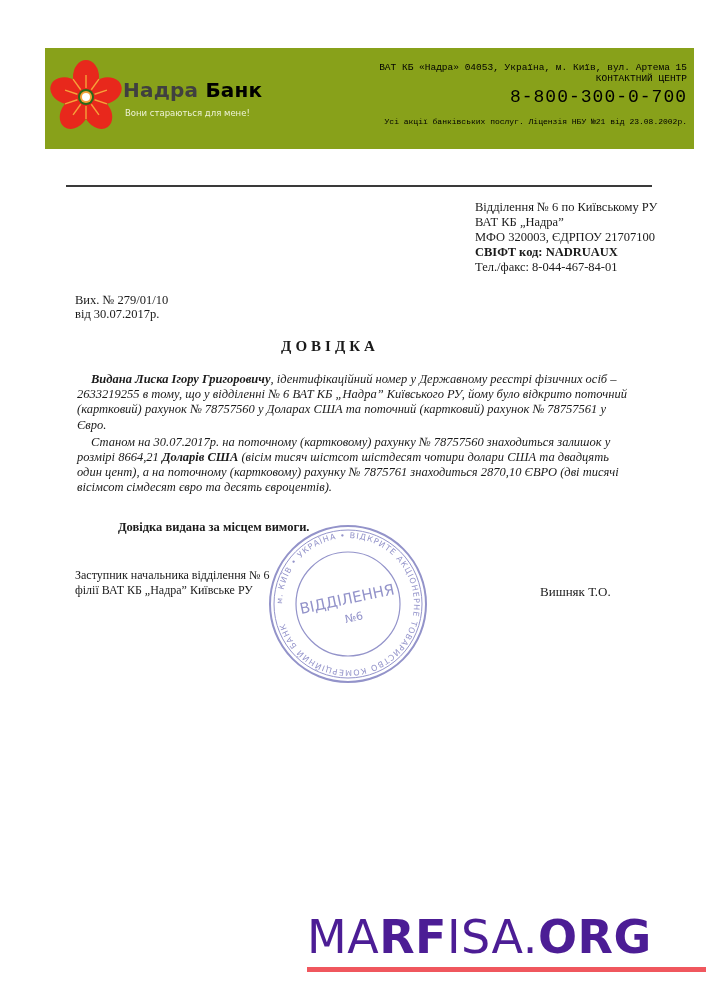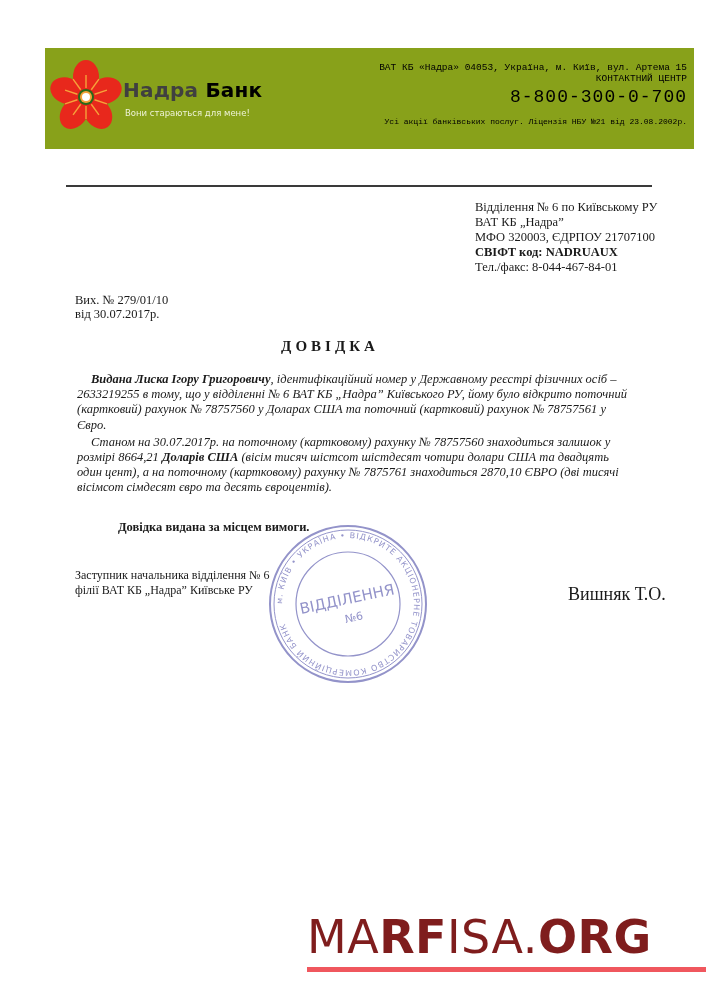--- a/index.html
+++ b/index.html
@@ -31,25 +31,25 @@
 
   .title { position: absolute; left: 0; width: 660px; top: 338px; text-align: center; font-weight: bold; font-size: 15px; letter-spacing: 4px; }
 
   .body-text { position: absolute; left: 75px; top: 370px; width: 560px; font-size: 12.5px; line-height: 15.2px; }
   .body-text p { margin: 2px; text-indent: 14px; font-style: italic; }
   .body-text .bold { font-weight: bold; }
 
   .issued { position: absolute; left: 118px; top: 520px; font-size: 12.5px; font-weight: bold; }
 
   .sign-left { position: absolute; left: 75px; top: 568px; font-size: 12px; line-height: 15px; }
-  .sign-right { position: absolute; left: 540px; top: 584px; font-size: 18px; margin-left: 28px; }
+  .sign-right { position: absolute; left: 540px; top: 584px; font-size: 13px; }
 
   .stamp { position: absolute; left: 263px; top: 522px; width: 170px; height: 165px; opacity: 0.75; }
 
-  .watermark { position: absolute; left: 307px; top: 912px; font-family: "DejaVu Sans", sans-serif; font-size: 46px; color: #7f1d1d; letter-spacing: 0.5px; line-height: 50px; }
+  .watermark { position: absolute; left: 307px; top: 912px; font-family: "DejaVu Sans", sans-serif; font-size: 46px; color: #4c1d95; letter-spacing: 0.5px; line-height: 50px; }
   .watermark .bold { font-weight: bold; }
   .wm-line { position: absolute; left: 307px; top: 967px; width: 399px; height: 5px; background: #f0575e; }
 </style>
 </head>
 <body>
 
 <div class="banner">
   <svg class="flower" viewBox="0 0 74 74">
     <g transform="translate(37,37)">
       <g fill="#e8281c">

